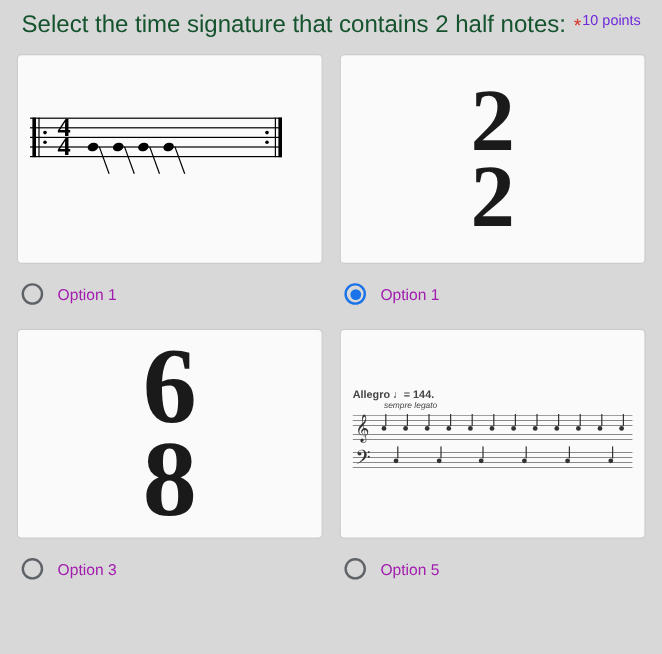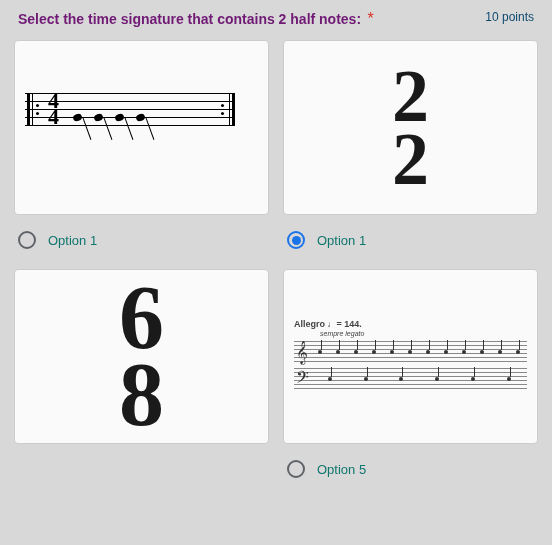--- a/index.html
+++ b/index.html
@@ -15,31 +15,31 @@
       padding: 10px;
       overflow: hidden;
     }
     .header {
       display: flex;
       justify-content: space-between;
       align-items: flex-start;
       padding: 0 8px 12px 8px;
     }
     .question {
-      font-size: 14px;
-      font-weight: bold;
-      color: #701a75;
+      font-size: 20px;
+      font-weight: normal;
+      color: #14532d;
     }
     .required {
       color: #d93025;
       margin-left: 2px;
     }
     .points {
       font-size: 12px;
-      color: #0c4a6e;
+      color: #6d28d9;
     }
     .grid {
       display: grid;
       grid-template-columns: 1fr 1fr;
       gap: 10px 14px;
       padding: 0 4px;
     }
     .option-block {
       display: flex;
       flex-direction: column;
@@ -76,21 +76,21 @@
       border-color: #1a73e8;
     }
     .radio-dot {
       width: 9px;
       height: 9px;
       border-radius: 50%;
       background: #1a73e8;
     }
     .radio-label {
       font-size: 13px;
-      color: #0f766e;
+      color: #a21caf;
     }
     
     .ts-big {
       font-family: Georgia, 'Times New Roman', serif;
       font-weight: bold;
       color: #1a1a1a;
       text-align: center;
       line-height: 0.85;
     }
     .ts-22 { font-size: 74px; }
@@ -301,20 +301,24 @@
     </div>
   </div>
 
   <div class="option-block">
     <div class="card">
       <div class="ts-big ts-68">
         <div>6</div>
         <div>8</div>
       </div>
     </div>
+    <div class="radio-row">
+      <div class="radio"></div>
+      <span class="radio-label">Option 3</span>
+    </div>
   </div>
 
   <div class="option-block">
     <div class="card">
       <div class="sheet">
         <div class="sheet-title">Allegro ♩= 144.</div>
         <div class="sheet-sub">sempre legato</div>
         <div class="mini-staff">
           <span class="clef">𝄞</span>
           <div class="mnotes">

